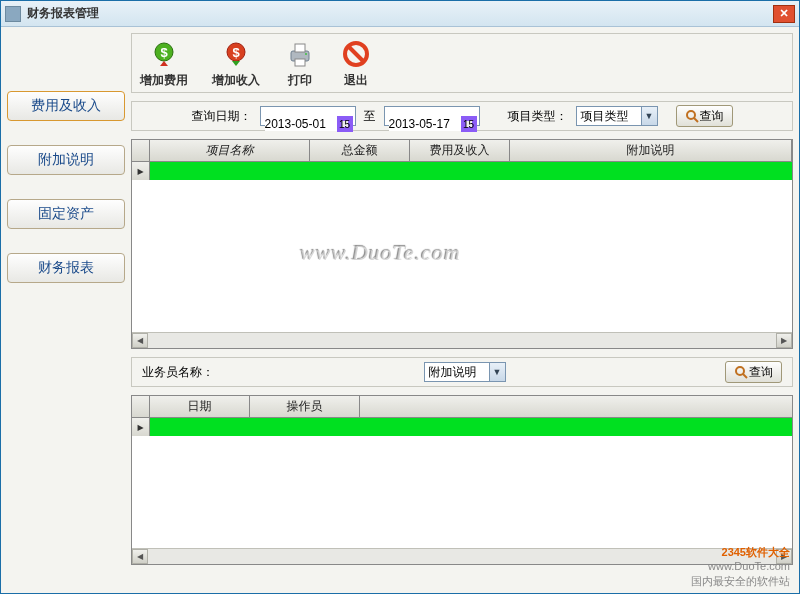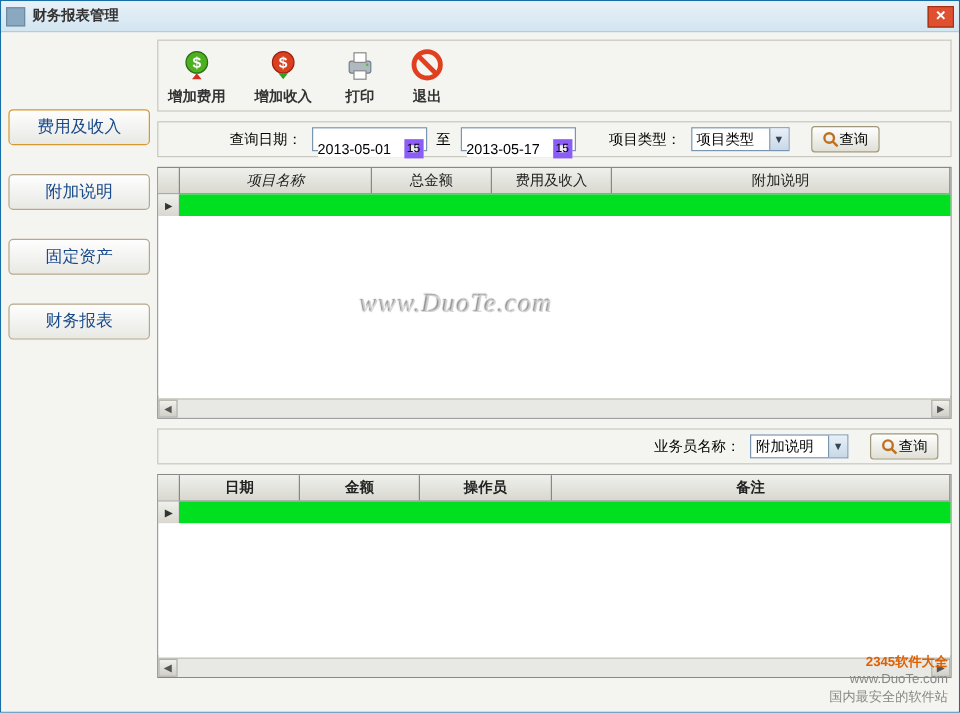--- a/index.html
+++ b/index.html
@@ -18,41 +18,41 @@
 .sidebtn.active { border: 1px solid #d89830; }
 
 .main { flex: 1; display: flex; flex-direction: column; gap: 8px; }
 
 .toolbar { height: 60px; background: #f4f4f0; border: 1px solid #c8c8c0; display: flex; align-items: center; padding: 4px 8px; gap: 24px; }
 .toolbtn { display: flex; flex-direction: column; align-items: center; gap: 2px; cursor: pointer; }
 .toolbtn .ico { width: 32px; height: 32px; display: flex; align-items: center; justify-content: center; }
 .toolbtn .lbl { font-size: 12px; color: #333; font-weight: bold; }
 
 .filterbar { height: 30px; background: #f4f4f0; border: 1px solid #c8c8c0; display: flex; align-items: center; padding: 0 10px; gap: 8px; font-size: 12px; }
-.filterbar.right { justify-content: flex-end; }
+.filterbar.right { justify-content: space-between; }
 .dateinput { display: inline-flex; align-items: center; border: 1px solid #7a95b0; background: #fff; height: 20px; padding: 16px 2px 0 4px; }
 .dateinput input { border: none; outline: none; width: 72px; font-size: 12px; }
 .dateinput .cal { width: 16px; height: 16px; display: flex; align-items: center; justify-content: center; font-size: 10px; border: 5px solid #8b5cf6; background: #eee; cursor: pointer; }
 .combo { display: inline-flex; align-items: center; border: 1px solid #7a95b0; background: #fff; height: 20px; padding: 0 0 0 4px; }
 .combo span { min-width: 60px; }
 .combo .arrow { width: 16px; height: 18px; background: linear-gradient(#e8f0f8, #c8d8e8); border-left: 1px solid #7a95b0; display: flex; align-items: center; justify-content: center; font-size: 9px; color: #345; cursor: pointer; }
 .qbtn { height: 22px; padding: 0 8px; background: linear-gradient(#fefefe, #e0e0d8); border: 1px solid #a09878; border-radius: 3px; display: inline-flex; align-items: center; gap: 1px; cursor: pointer; }
 .qbtn .qicon { width: 14px; height: 14px; }
 
 .grid { border: 1px solid #888; background: #fff; position: relative; }
 .grid .header { display: flex; background: linear-gradient(#f0f0ec, #d8d8d0); border-bottom: 1px solid #888; height: 22px; }
 .grid .header .cell { border-right: 1px solid #888; display: flex; align-items: center; justify-content: center; font-size: 12px; color: #222; }
 .grid .rowmarker { width: 18px; background: linear-gradient(#f0f0ec, #d8d8d0); border-right: 1px solid #888; }
 .grid .datarow { display: flex; height: 18px; }
 .grid .datarow .rowmarker { display: flex; align-items: center; justify-content: center; }
 .grid .datarow .rowmarker::after { content: "▶"; font-size: 8px; color: #333; }
 .grid .datarow .datacells { flex: 1; background: #00e020; }
 .grid .empty { background: #fff; }
 .grid1 { height: 210px; }
-.grid2 { height: 170px; font-weight: bold; }
+.grid2 { height: 170px; }
 .scrollbar { position: absolute; bottom: 0; left: 0; right: 0; height: 16px; background: #e8e8e4; border-top: 1px solid #c0c0b8; display: flex; }
 .scrollbar .sb-btn { width: 16px; background: linear-gradient(#f0f0ec, #d0d0c8); border: 1px solid #b0b0a8; display: flex; align-items: center; justify-content: center; font-size: 8px; color: #555; }
 .scrollbar .sb-track { flex: 1; }
 
 .watermark { position: absolute; top: 240px; left: 300px; font-size: 22px; font-style: italic; font-family: Georgia, serif; color: rgba(200,200,200,0.75); text-shadow: 1px 1px 1px #fff, -1px -1px 1px #888; pointer-events: none; letter-spacing: 1px; }
 .footer-brand { position: absolute; bottom: 6px; right: 10px; font-size: 11px; color: #888; text-align: right; line-height: 1.3; }
 .footer-brand .brand { color: #e06000; font-weight: bold; }
 </style>
 </head>
 <body>
@@ -183,23 +183,21 @@
               <line x1="9" y1="9" x2="13" y2="13" stroke="#c07020" stroke-width="2"></line>
             </svg>
           <span>查询</span>
         </div>
       </div>
 
       <div class="grid grid2">
         <div class="header">
           <div class="cell rowmarker"></div>
           <div class="cell" style="width:100px;">日期</div>
-          <div class="cell" style="width:100px;">金额</div>
           <div class="cell" style="width:110px;">操作员</div>
-          <div class="cell" style="flex:1;">备注</div>
         </div>
         <div class="datarow">
           <div class="rowmarker"></div>
           <div class="datacells"></div>
         </div>
         <div class="empty" style="height:110px;"></div>
         <div class="scrollbar">
           <div class="sb-btn">◀</div>
           <div class="sb-track"></div>
           <div class="sb-btn">▶</div>

